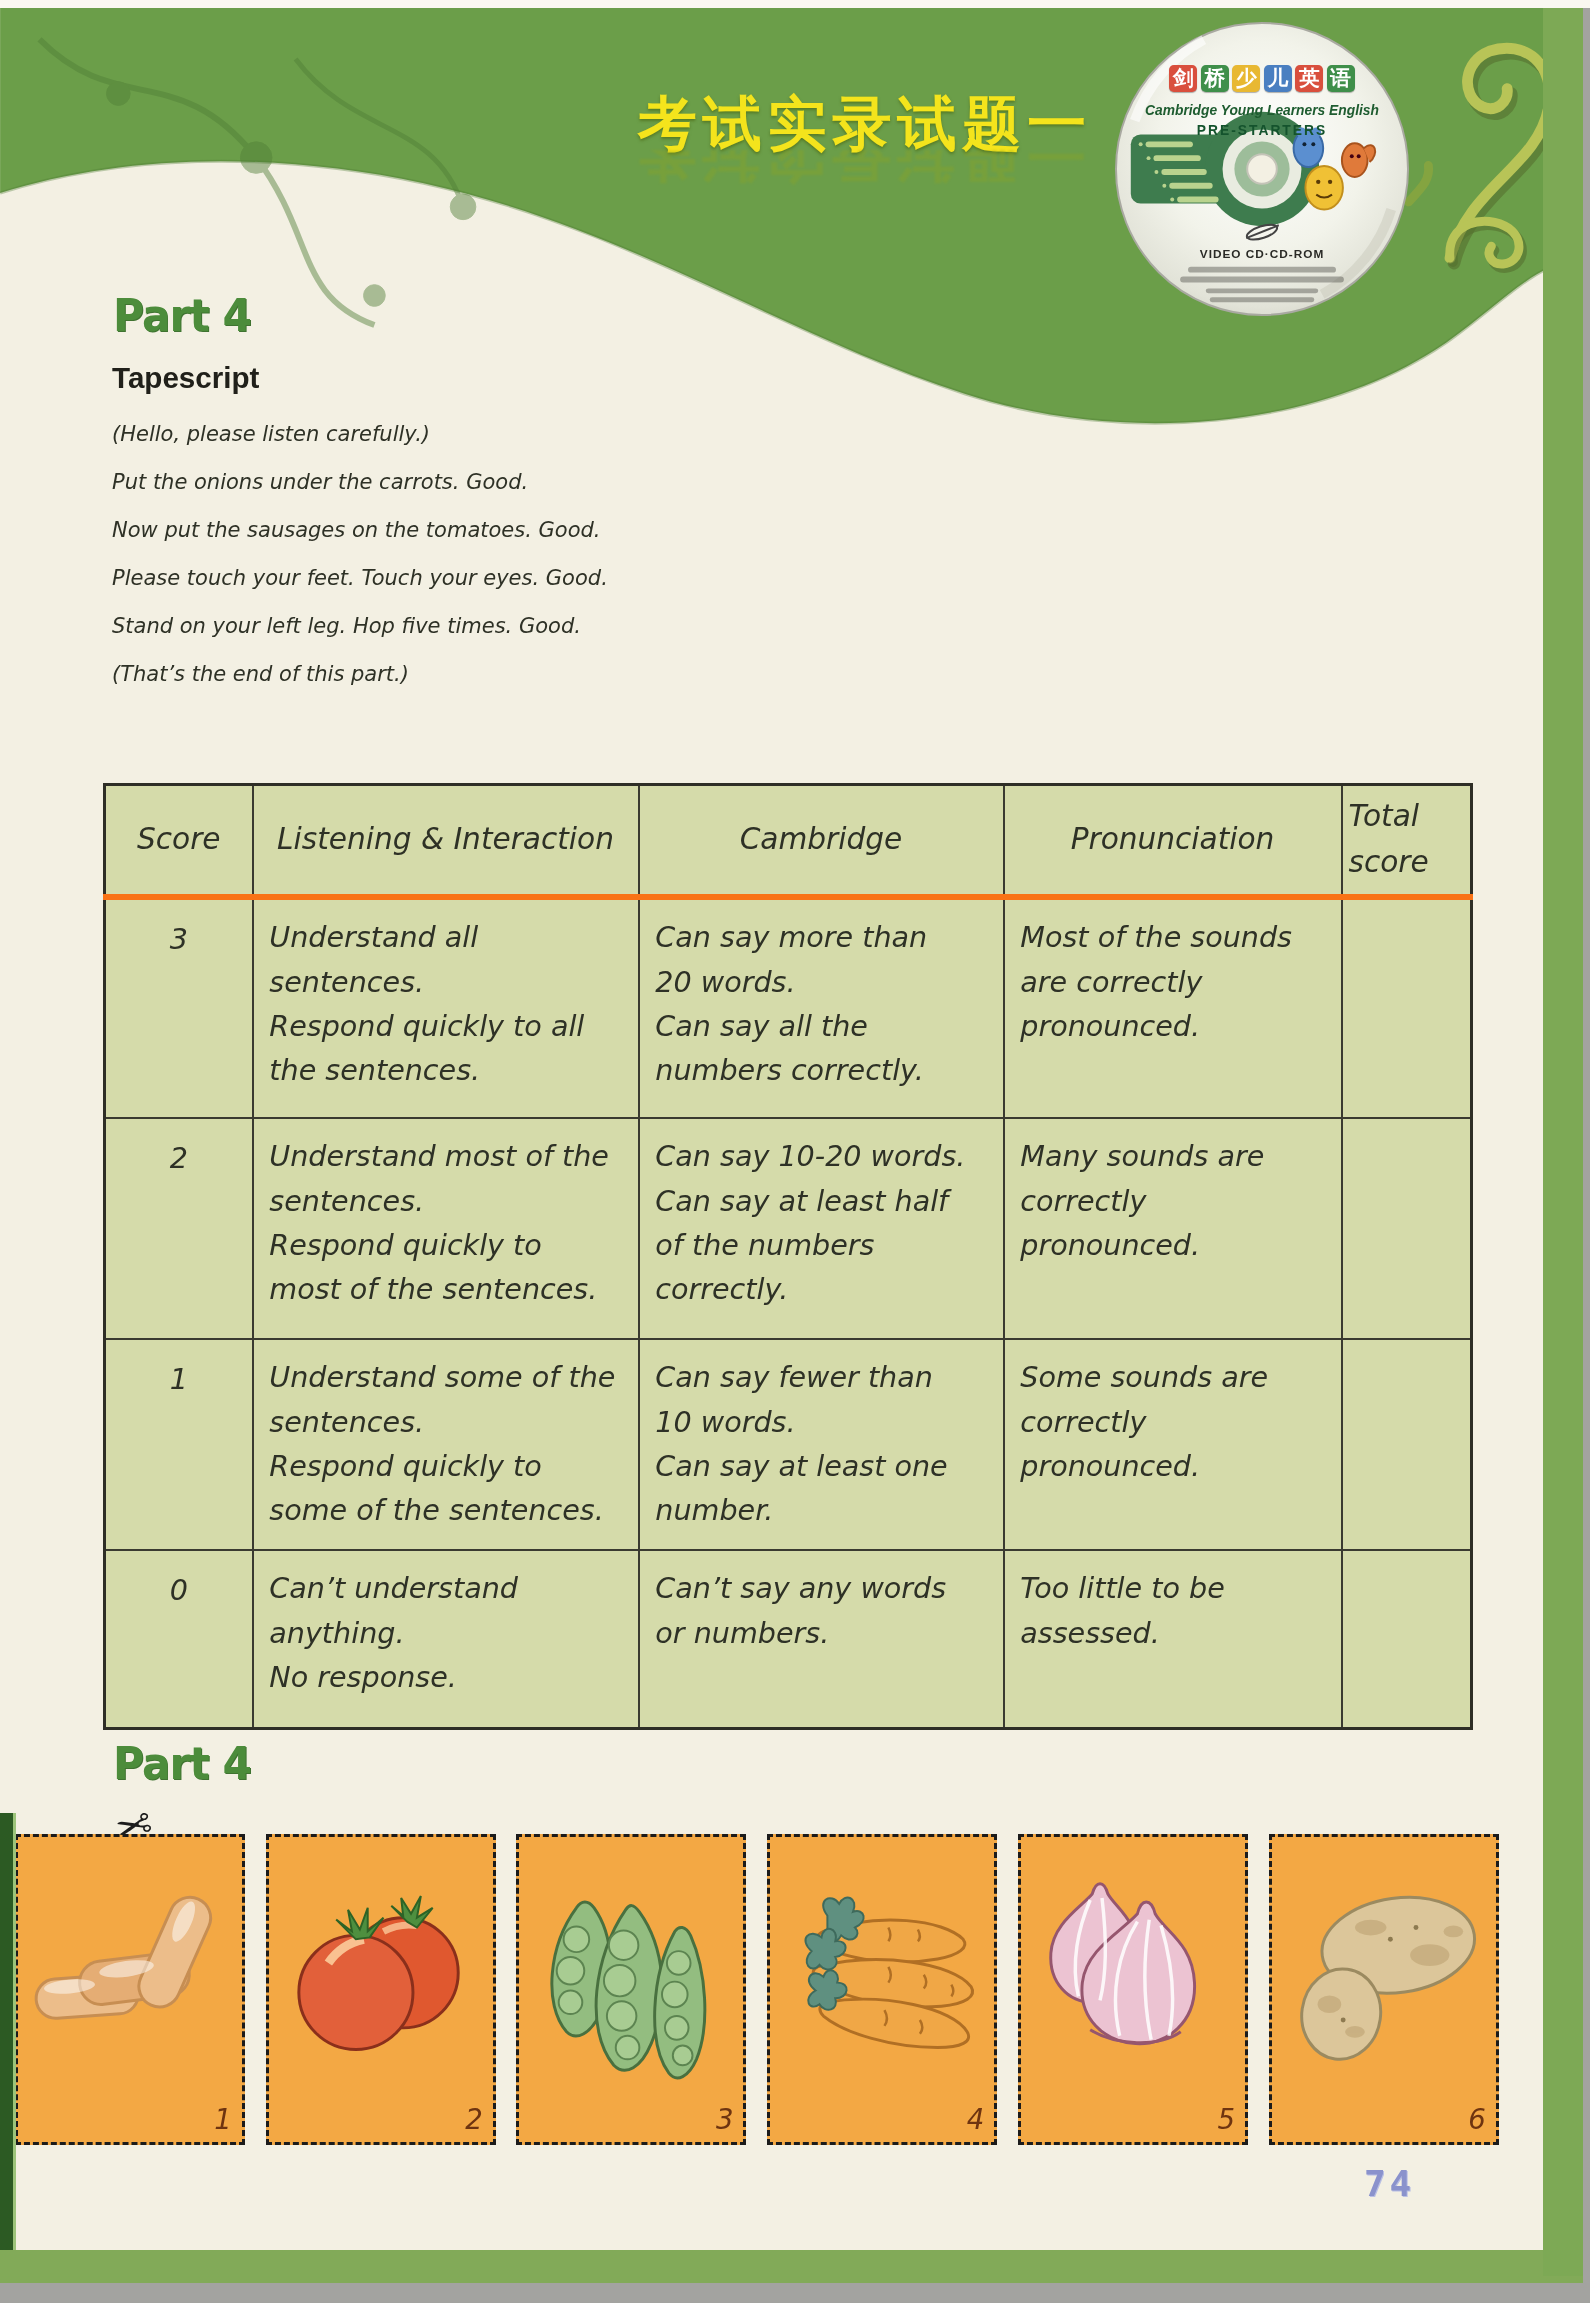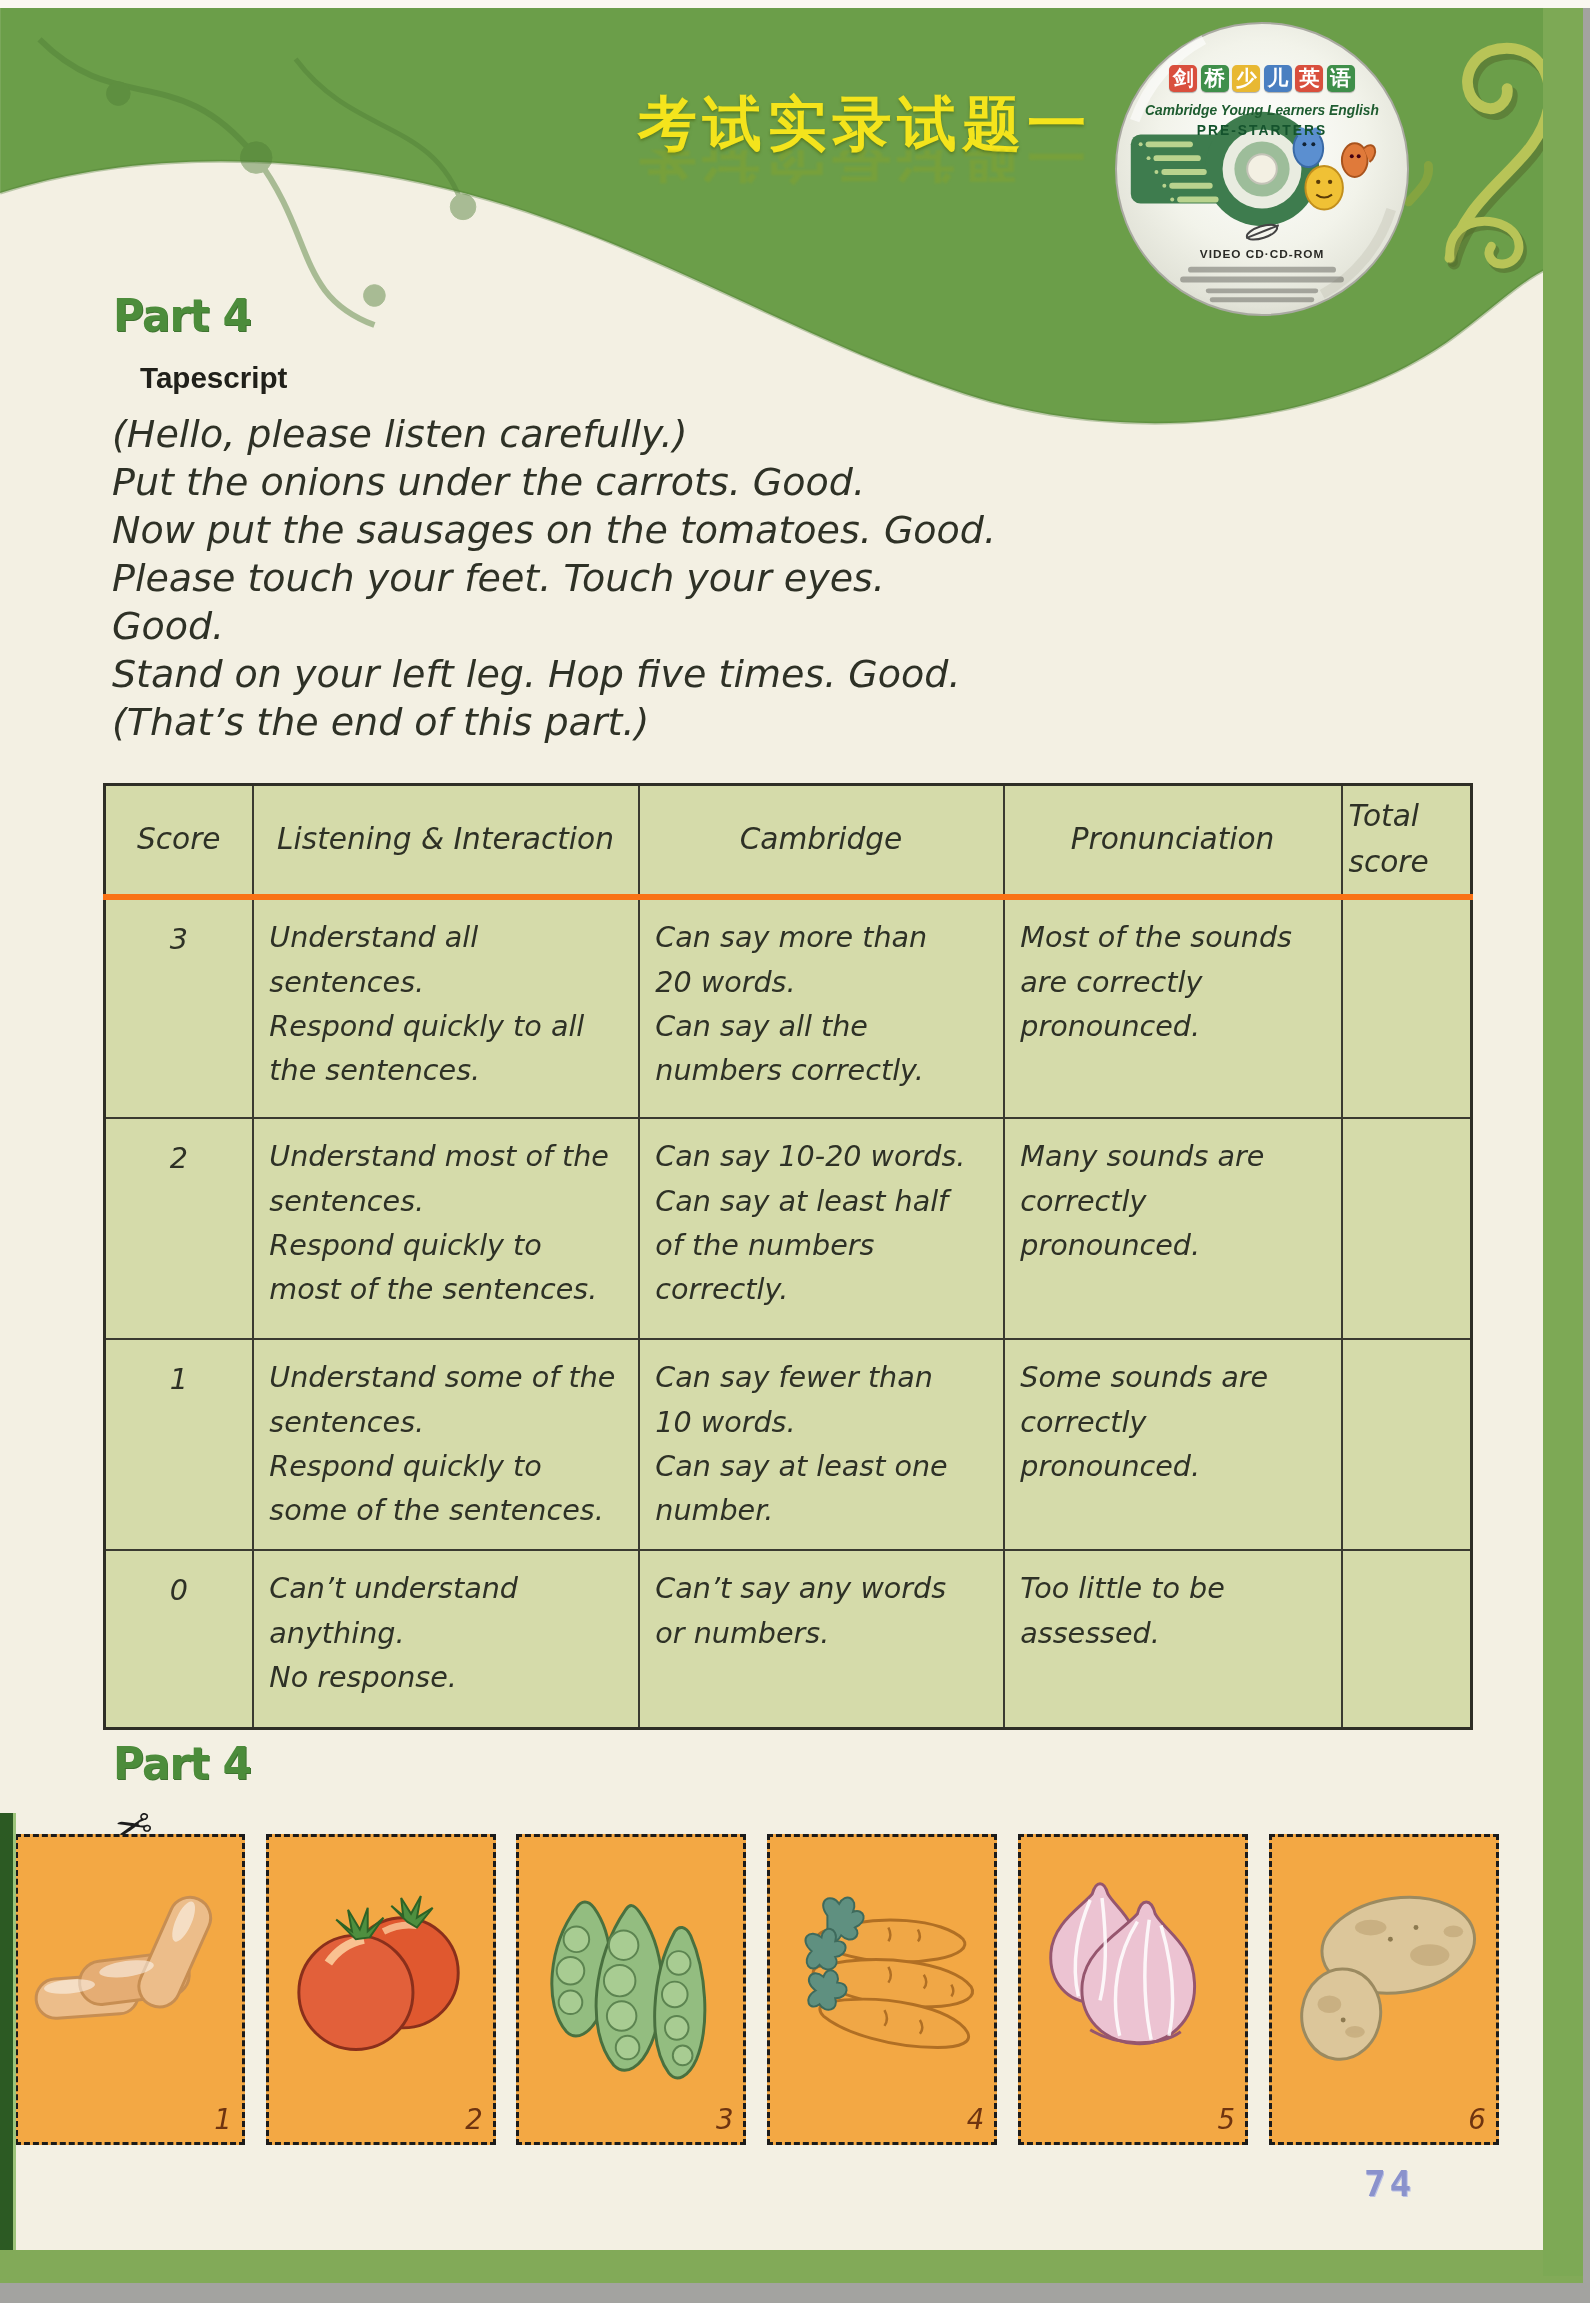--- a/index.html
+++ b/index.html
@@ -42,24 +42,24 @@
     color:#2a2a26;letter-spacing:1px;}
 
   
   .part-heading{font-family:"DejaVu Sans",sans-serif;font-weight:800;font-size:45px;
     color:#4c8c3b;letter-spacing:-1px;transform:scaleX(.94);transform-origin:left;
     text-shadow:1px 1px 0 #3f7331;}
   #part4-top-heading{left:113px;top:289px;}
   #part4-bottom-heading{left:113px;top:1737px;}
 
   
-  #tapescript-label{left:112px;top:361px;font-size:29.6px;font-weight:bold;color:#20201a;margin-left:28px;}
+  #tapescript-label{left:112px;top:361px;font-size:29.6px;font-weight:bold;color:#20201a;}
   #tapescript-lines{left:112px;top:410px;width:887px;}
   .script{font-family:"DejaVu Sans",sans-serif;font-style:italic;color:#2e3126;}
-  .ts-line{font-size:38px;line-height:48px;}
+  .ts-line{font-size:21px;line-height:48px;}
 
   
   #score-table{left:103px;top:783px;border-collapse:collapse;table-layout:fixed;
     background:#d5dbaa;border:3px solid #2e2e26;}
   #score-table td,#score-table th{border:2px solid #3a3a30;vertical-align:top;
     font-size:28.6px;line-height:1.55;font-weight:normal;}
   #score-table th{font-size:29.6px;text-align:center;vertical-align:middle;padding:7.9px 5.9px;}
   #score-table thead tr{border-bottom:6px solid #f97316;}
   .cell-text{white-space:pre-line;padding:15.8px 5.9px 9.9px 15.8px;}
   .score-cell{text-align:center;padding-top:17.7px;}

